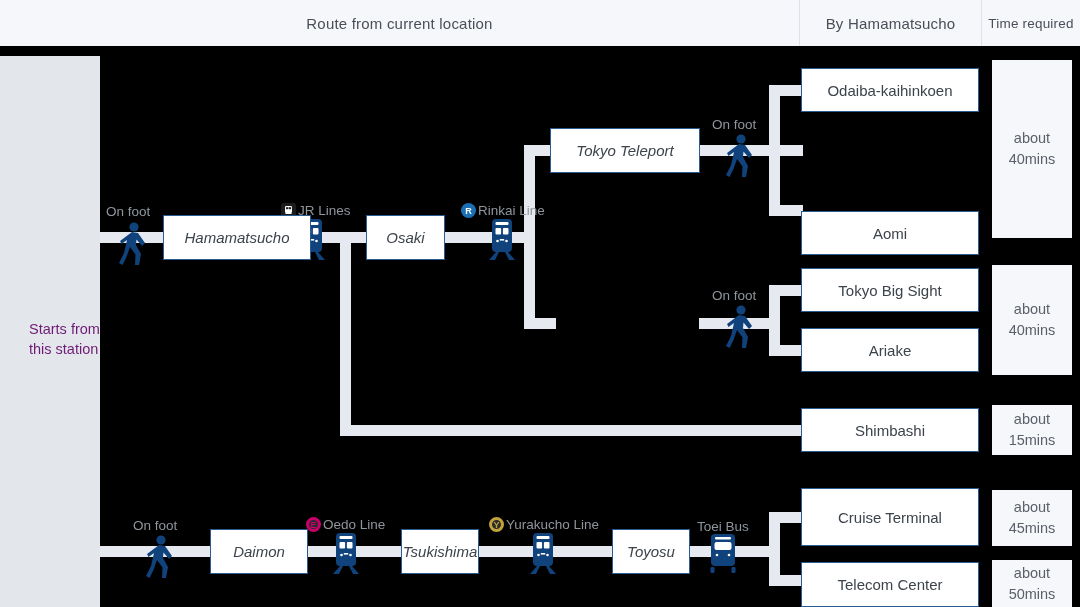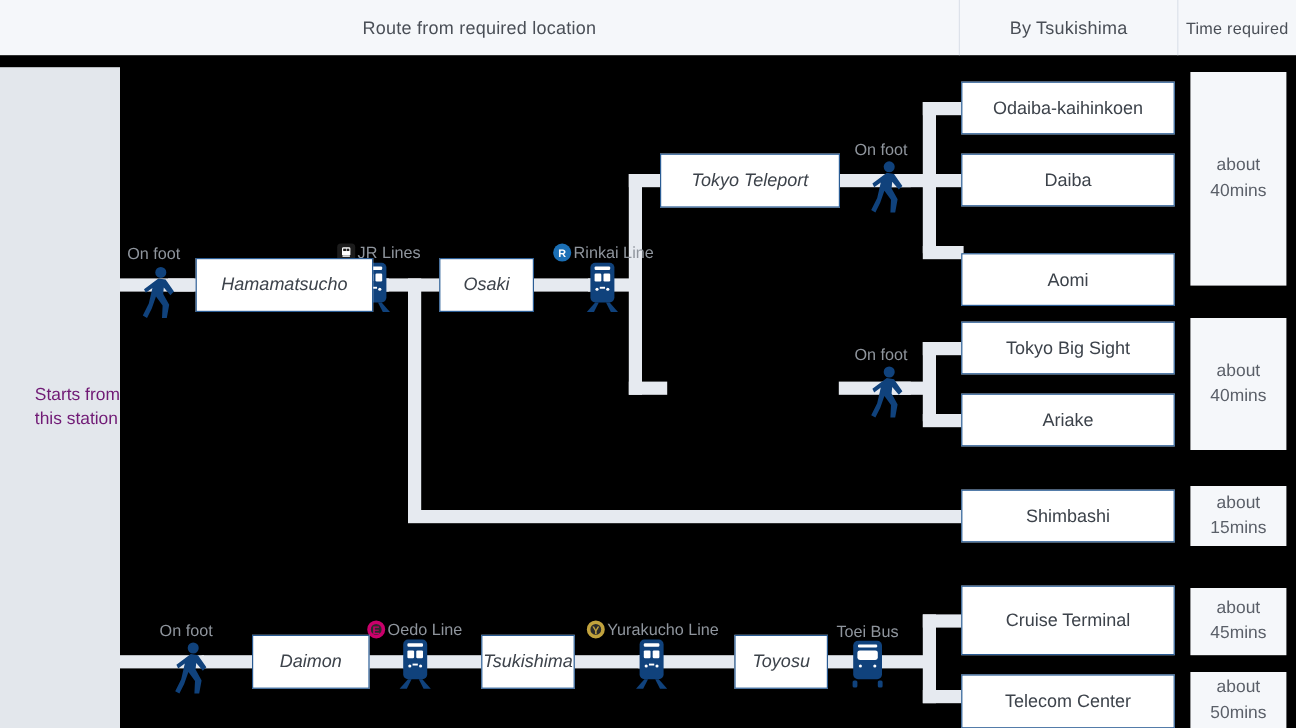--- a/index.html
+++ b/index.html
@@ -60,22 +60,22 @@
            font-size: 9px; font-weight: bold; color: #ffffff; flex: 0 0 auto; }
   .badge.jr { border-radius: 3px; background: #1c1c1c; }
   .badge.ring { border: 3px solid currentColor; background: #2b2b2b; }
 </style>
 </head>
 <body>
 
 <div id="root">
 
   <div class="header">
-    <div class="hcell route">Route from required location</div>
-    <div class="hcell dest">By Tsukishima</div>
+    <div class="hcell route">Route from current location</div>
+    <div class="hcell dest">By Hamamatsucho</div>
     <div class="hcell time">Time required</div>
   </div>
 
   <div class="startcol">
     <div class="label">
       <span>Starts from</span><br>
       <span>this station</span>
     </div>
   </div>
 
@@ -245,21 +245,20 @@
   </div>
 
   <div class="box station" style="left:163px; top:215px; width:148px; height:45px;">Hamamatsucho</div>
   <div class="box station" style="left:366px; top:215px; width:79px; height:45px;">Osaki</div>
   <div class="box station" style="left:550px; top:128px; width:150px; height:45px;">Tokyo Teleport</div>
   <div class="box station" style="left:210px; top:529px; width:98px; height:45px;">Daimon</div>
   <div class="box station" style="left:401px; top:529px; width:78px; height:45px;">Tsukishima</div>
   <div class="box station" style="left:612px; top:529px; width:78px; height:45px;">Toyosu</div>
 
   <div class="box dest" style="left:801px; top:68px; width:178px; height:44px;">Odaiba-kaihinkoen</div>
-  <div class="box dest" style="left:801px; top:128px; width:178px; height:44px;">Daiba</div>
   <div class="box dest" style="left:801px; top:188px; width:178px; height:44px;margin-top:23px;">Aomi</div>
   <div class="box dest" style="left:801px; top:268px; width:178px; height:44px;">Tokyo Big Sight</div>
   <div class="box dest" style="left:801px; top:328px; width:178px; height:44px;">Ariake</div>
   <div class="box dest" style="left:801px; top:408px; width:178px; height:44px;">Shimbashi</div>
   <div class="box dest two" style="left:801px; top:488px; width:178px; height:58px; flex-direction:column;">
     <span>Cruise Terminal</span>
   </div>
   <div class="box dest" style="left:801px; top:562px; width:178px; height:45px;">Telecom Center</div>
 
   <div class="timecell" style="left:992px; top:60px; width:80px; height:178px;">

